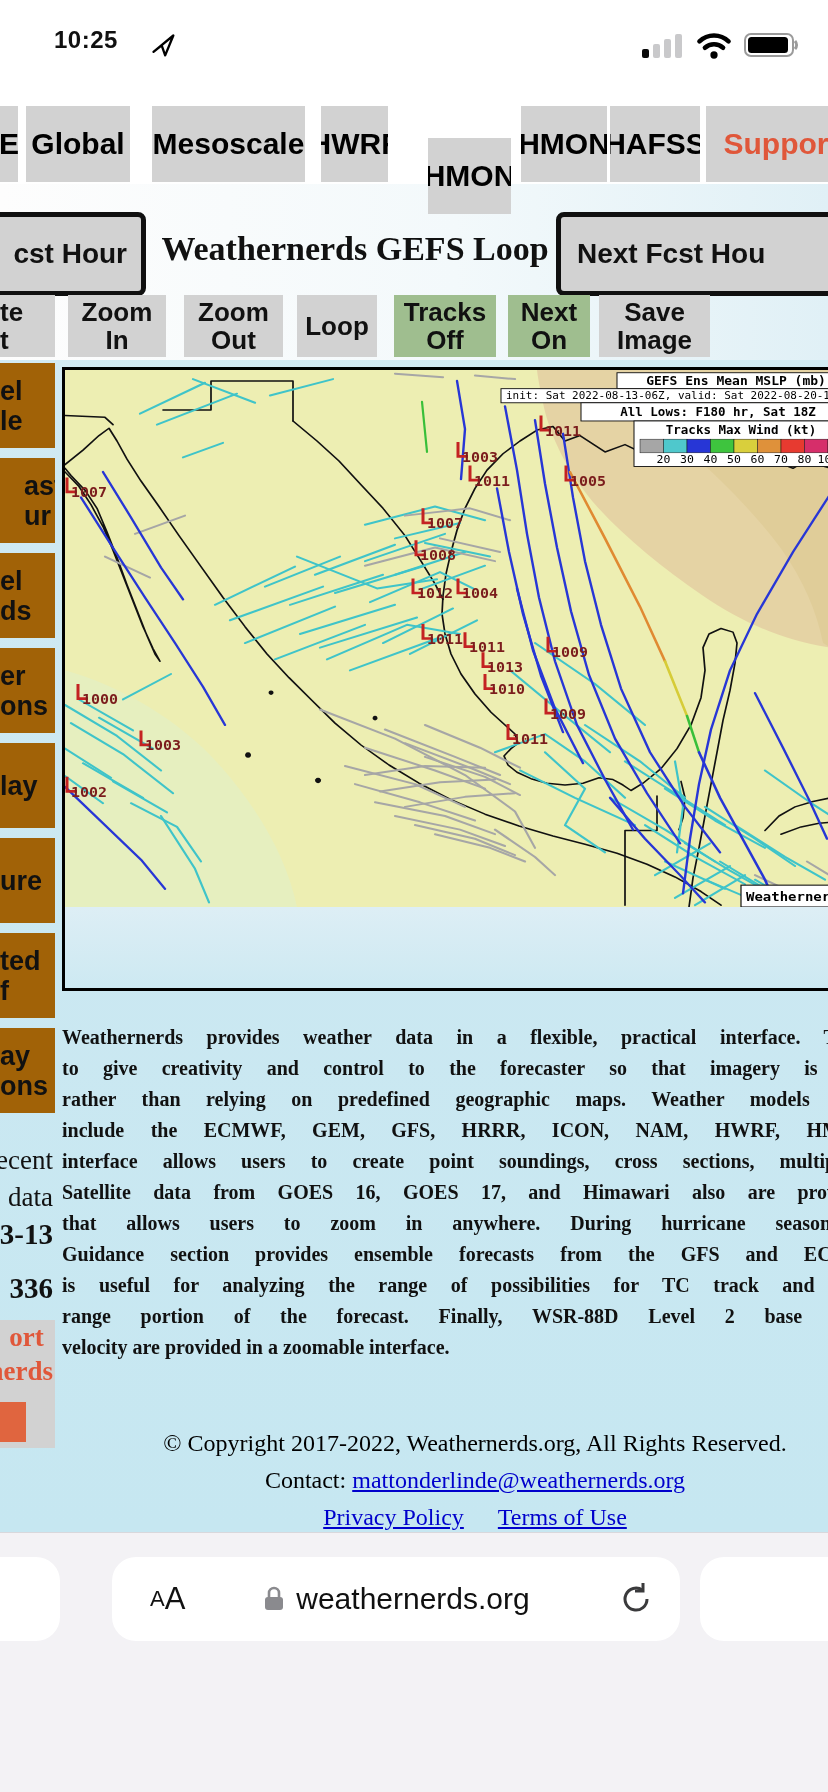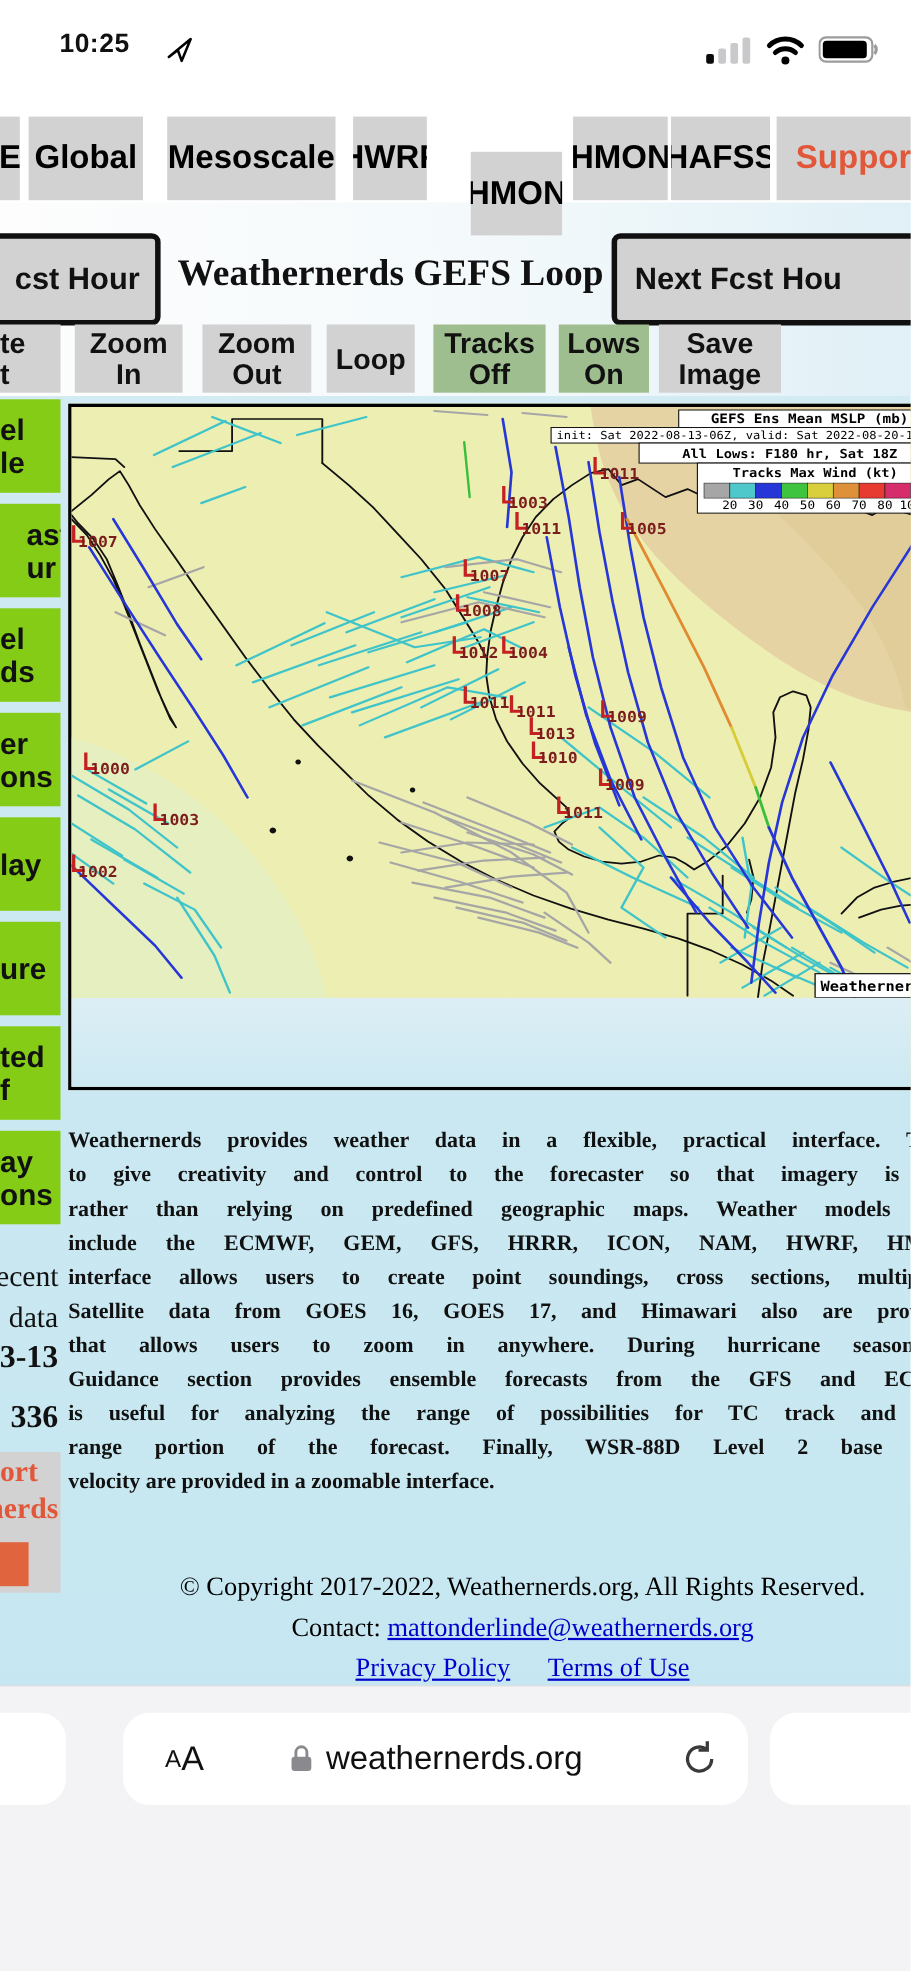--- a/index.html
+++ b/index.html
@@ -26,29 +26,29 @@
   .page-title{position:absolute;left:140px;top:212px;width:430px;height:74px;display:flex;align-items:center;
         justify-content:center;font-family:"Liberation Serif",serif;font-weight:bold;font-size:34px;white-space:nowrap;}
   
   .ctl{position:absolute;top:295px;height:62px;background:#d2d2d2;font-size:26px;font-weight:bold;
        line-height:28px;display:flex;align-items:center;justify-content:center;text-align:center;padding:0 2px;box-sizing:border-box;}
   .ctl.active{background:#9fbe8f;}
   .ctl-frag{position:absolute;left:0;top:295px;width:55px;height:62px;background:#d2d2d2;font-size:26px;font-weight:bold;
        line-height:28px;display:flex;flex-direction:column;justify-content:center;align-items:flex-end;
        padding-right:3px;box-sizing:border-box;overflow:hidden;direction:rtl;}
   
-  .side-btn{position:absolute;left:0;width:55px;height:85px;background:#84cc16;font-size:27px;font-weight:bold;
+  .side-btn{position:absolute;left:0;width:55px;height:85px;background:#a16207;font-size:27px;font-weight:bold;
        line-height:30px;display:flex;flex-direction:column;justify-content:center;align-items:flex-end;
        padding-right:3px;box-sizing:border-box;overflow:hidden;direction:rtl;}
   .side-txt{position:absolute;left:0;width:55px;font-family:"Liberation Serif",serif;font-size:27px;
        text-align:right;overflow:hidden;direction:rtl;white-space:nowrap;padding-right:2px;box-sizing:border-box;}
   .side-txt.b{font-weight:bold;font-size:29px;}
   .support-box{position:absolute;left:0;top:1320px;width:55px;height:128px;background:#d2d2d2;overflow:hidden;}
   .support-box .sline{font-family:"Liberation Serif",serif;font-weight:bold;font-size:27px;color:#e0573a;
-       text-align:left;direction:rtl;white-space:nowrap;line-height:34px;padding-right:2px;}
+       text-align:center;direction:rtl;white-space:nowrap;line-height:34px;padding-right:2px;}
   .support-box .donate{position:absolute;left:0;top:82px;width:26px;height:40px;background:#e0653f;}
   
   .map-frame{position:absolute;left:62px;top:367px;width:766px;height:618px;border:3px solid #000;background:#edeeb2;}
   .map-frame svg{display:block;}
   .map-band{width:766px;height:81px;background:linear-gradient(180deg,#ddeef5 0,#cde9f2 100%);}
   
   .para{position:absolute;left:62px;top:1022px;width:940px;}
   .pline{font-family:"Liberation Serif",serif;font-weight:bold;font-size:20px;height:31px;line-height:31px;
        white-space:nowrap;text-align:justify;text-align-last:justify;overflow:visible;}
   .pline.last{text-align-last:left;}
@@ -116,21 +116,21 @@
 
   <div class="ctl-frag" id="ctl-frag">
       <div>te</div>
       <div>t</div>
     </div>
   <div id="controls-row">
       <div class="ctl" style="left: 68px; width: 98px;">Zoom In</div>
       <div class="ctl" style="left: 184px; width: 99px;">Zoom Out</div>
       <div class="ctl" style="left: 297px; width: 80px;">Loop</div>
       <div class="ctl active" style="left: 394px; width: 102px;">Tracks Off</div>
-      <div class="ctl active" style="left: 508px; width: 82px;">Lows On</div>
+      <div class="ctl active" style="left: 508px; width: 82px;">Next On</div>
       <div class="ctl" style="left: 599px; width: 111px;">Save Image</div>
     </div>
 
   <div id="sidebar">
       <div class="side-btn" style="top: 363px;">
         <div>el</div>
         <div>le</div>
       </div>
       <div class="side-btn" style="top: 458px; padding-left: 24px;">
         <div>ast</div>

